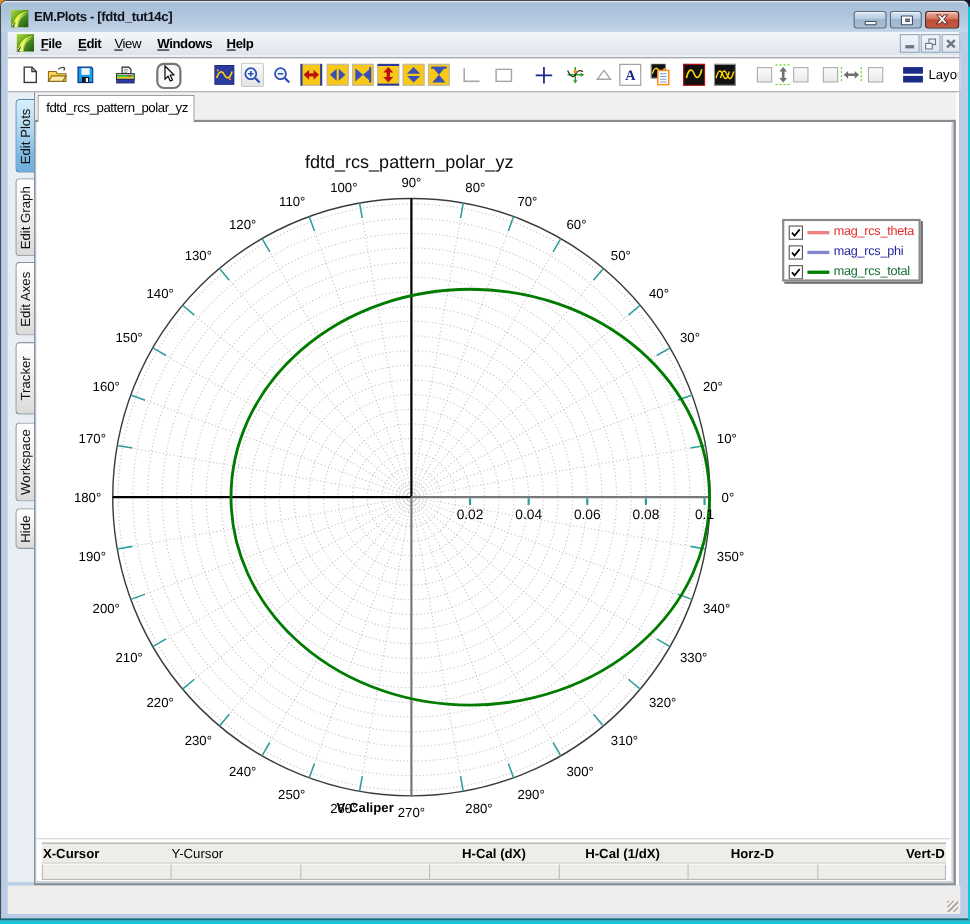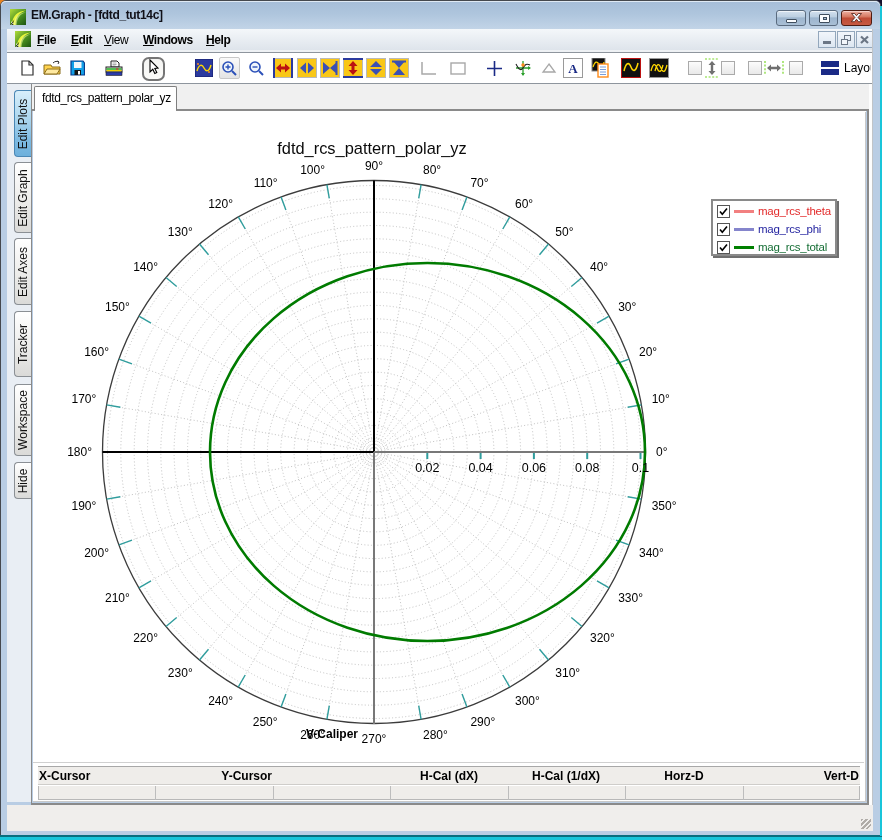--- a/index.html
+++ b/index.html
@@ -21,21 +21,21 @@
         </linearGradient>
       </defs>
       <rect width="16" height="16" fill="url(#lg)"></rect>
       <path d="M1.5 16C3 6.5 7 2.5 16 1.5 8.5 4 6 7.5 5.5 16z" fill="#eaf63c"></path>
       <path d="M3 16C4.5 8 8 4.5 16 3c-6 2.5-8.5 5-9.5 13z" fill="#f8ff9a" opacity=".55"></path>
       <path d="M0 16l4.5-5.5C3 13.5 2.8 15 3.5 16z" fill="#14280a"></path>
       <circle cx="1.6" cy="13.2" r=".6" fill="#fff"></circle>
       <circle cx="2.8" cy="14.6" r=".6" fill="#fff"></circle>
       <circle cx="1.2" cy="15.2" r=".5" fill="#fff"></circle>
     </svg></div>
-<div class="abs" style="left:31px;top:8px;font-size:12px;font-weight:bold;letter-spacing:-0.35px;color:#101018">EM.Graph - [fdtd_tut14c]</div>
+<div class="abs" style="left:31px;top:8px;font-size:12px;font-weight:bold;letter-spacing:-0.35px;color:#101018">EM.Plots - [fdtd_tut14c]</div>
 
 <div class="abs" style="left:776px;top:10px;width:30px;height:16px;border:1px solid #5a6b7f;border-radius:3px;background:linear-gradient(#d4e1ef,#bdd0e2 40%,#9db5ce 50%,#a9bfd5);box-shadow:inset 0 1px 0 rgba(255,255,255,.65)">
     <span style="position:absolute;left:9px;top:8px;width:11px;height:4px;background:#fafcfe;border:1px solid #3f4e5e;border-radius:1px"></span>
   </div>
 <div class="abs" style="left:809px;top:10px;width:29px;height:16px;border:1px solid #5a6b7f;border-radius:3px;background:linear-gradient(#d4e1ef,#bdd0e2 40%,#9db5ce 50%,#a9bfd5);box-shadow:inset 0 1px 0 rgba(255,255,255,.65)">
     <span style="position:absolute;left:9px;top:3px;width:11px;height:9px;background:#fafcfe;border:1px solid #3f4e5e;border-radius:1px"></span>
     <span style="position:absolute;left:12.5px;top:6px;width:4px;height:3px;background:#a9bfd5;border:1px solid #3f4e5e"></span>
   </div>
 <div class="abs" style="left:841px;top:10px;width:31px;height:16px;border:1px solid #4e1c12;border-radius:3px;background:linear-gradient(#efb1a3,#d67a63 40%,#bf4c36 52%,#c65a42);box-shadow:inset 0 1px 0 rgba(255,255,255,.45)">
     <svg width="29" height="14" viewBox="0 0 29 14" style="position:absolute;left:0;top:0">
@@ -399,21 +399,21 @@
   </div>
 <div style="position:absolute;left:14px;top:384px;width:17px;height:72px;background:linear-gradient(#ffffff,#ececea 55%,#dadad8);border:1px solid #8a8f94;border-radius:4px 0 0 4px;border-right:none">
     <span style="position:absolute;left:50%;top:50%;transform:translate(-50%,-50%) rotate(-90deg);white-space:nowrap;font-size:12px;color:#111">Workspace</span>
   </div>
 <div style="position:absolute;left:14px;top:462px;width:17px;height:37px;background:linear-gradient(#ffffff,#ececea 55%,#dadad8);border:1px solid #8a8f94;border-radius:4px 0 0 4px;border-right:none">
     <span style="position:absolute;left:50%;top:50%;transform:translate(-50%,-50%) rotate(-90deg);white-space:nowrap;font-size:12px;color:#111">Hide</span>
   </div>
 <div style="position:absolute;left:33px;top:762px;width:831px;height:1px;background:#d0d0d0"></div>
 <div style="position:absolute;left:38px;top:766px;width:822px;height:19px;background:#efedea;border-top:1px solid #a8a8a8;border-bottom:1px solid #cfcdca"></div>
 <div style="position:absolute;left:39px;top:769px;width:116px;text-align:left;font-weight:bold;font-size:12px;color:#000">X-Cursor</div>
-<div style="position:absolute;left:156px;top:769px;width:116px;text-align:right;font-weight:bold;font-size:12px;color:#000">Y-Cursor</div>
+<div style="position:absolute;left:156px;top:769px;width:116px;text-align:left;font-weight:normal;font-size:12px;color:#000">Y-Cursor</div>
 <div style="position:absolute;left:274px;top:727px;width:116px;text-align:center;font-weight:bold;font-size:12px;color:#000">V-Caliper</div>
 <div style="position:absolute;left:391px;top:769px;width:116px;text-align:center;font-weight:bold;font-size:12px;color:#000">H-Cal (dX)</div>
 <div style="position:absolute;left:508px;top:769px;width:116px;text-align:center;font-weight:bold;font-size:12px;color:#000">H-Cal (1/dX)</div>
 <div style="position:absolute;left:626px;top:769px;width:116px;text-align:center;font-weight:bold;font-size:12px;color:#000">Horz-D</div>
 <div style="position:absolute;left:743px;top:769px;width:116px;text-align:right;font-weight:bold;font-size:12px;color:#000">Vert-D</div>
 <div style="position:absolute;left:38px;top:786px;width:822px;height:14px;background:#efedea;border:1px solid #b8b8b8;border-top:none"></div>
 <div style="position:absolute;left:155px;top:786px;width:1px;height:14px;background:#bdbdbd"></div>
 <div style="position:absolute;left:273px;top:786px;width:1px;height:14px;background:#bdbdbd"></div>
 <div style="position:absolute;left:390px;top:786px;width:1px;height:14px;background:#bdbdbd"></div>
 <div style="position:absolute;left:508px;top:786px;width:1px;height:14px;background:#bdbdbd"></div>

